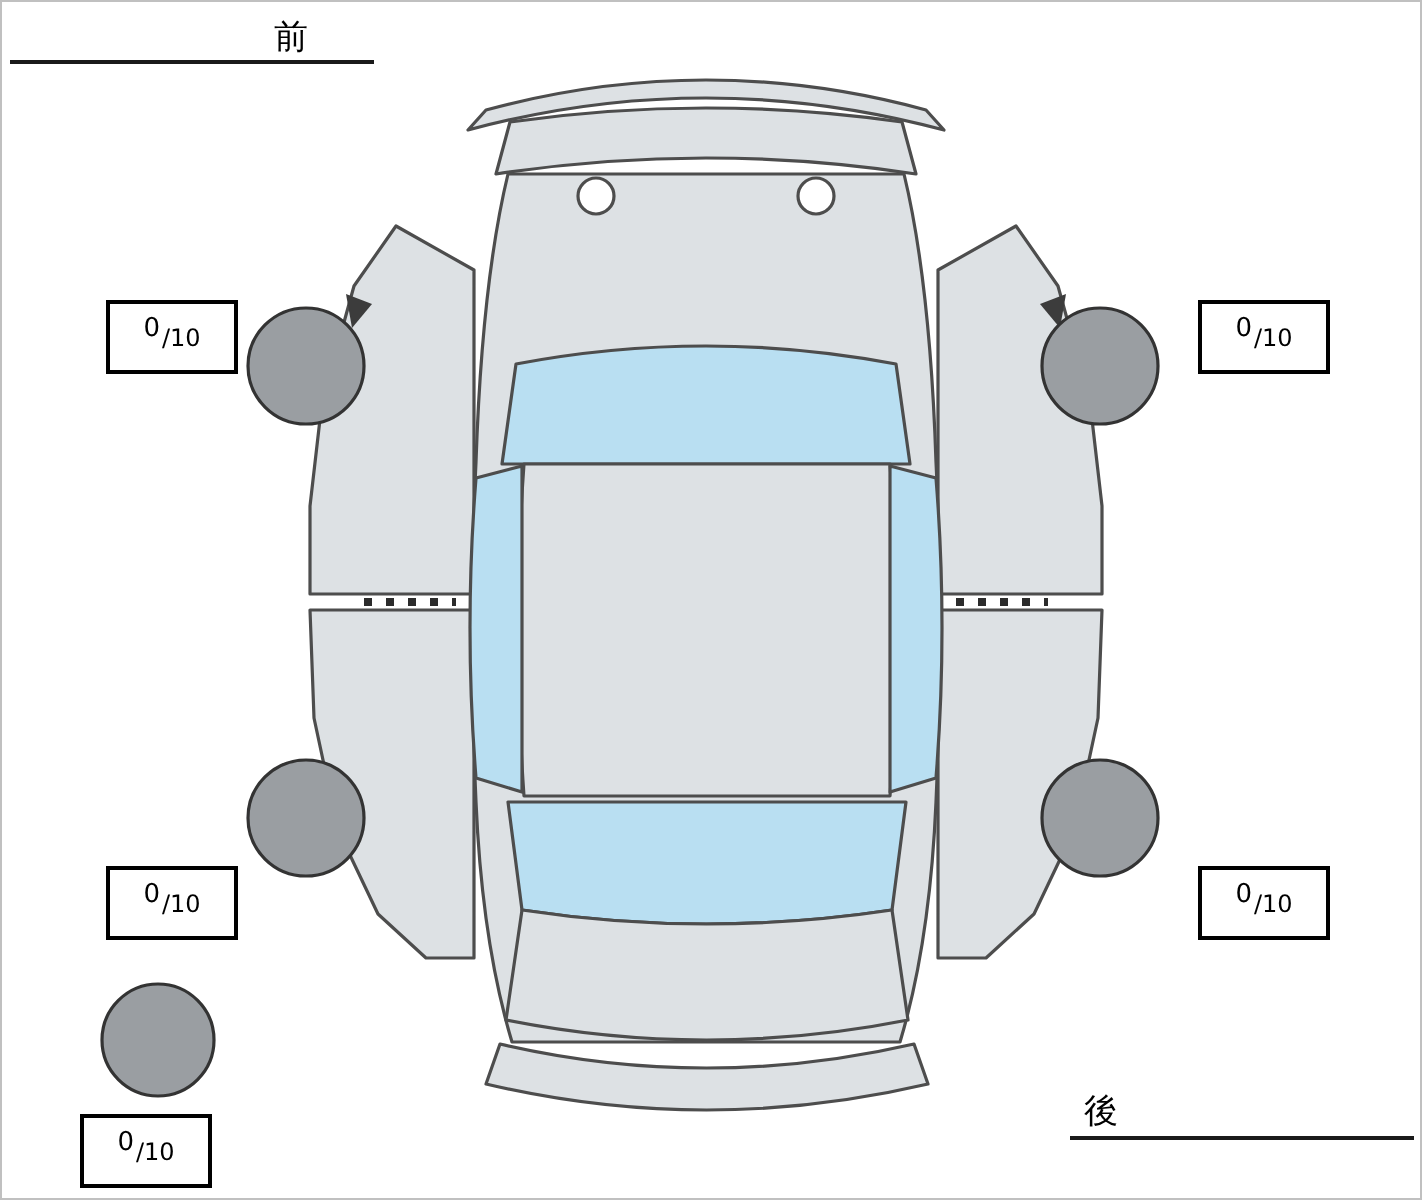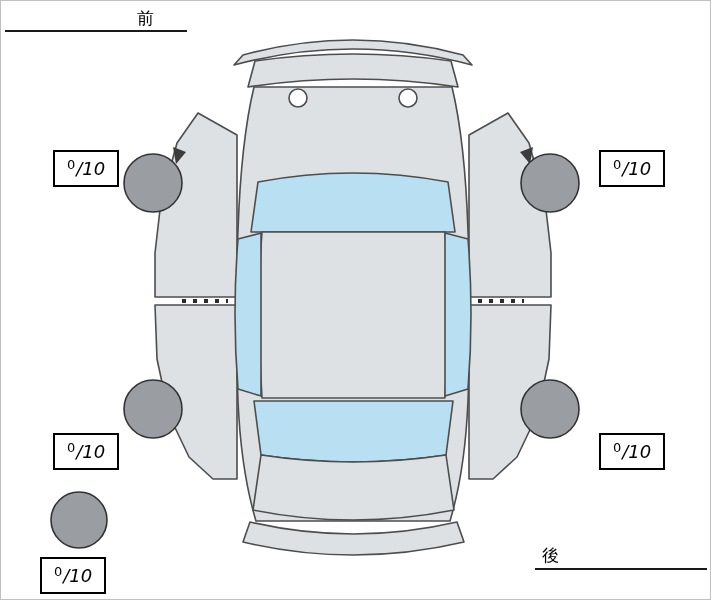--- a/index.html
+++ b/index.html
@@ -9,21 +9,21 @@
     font-family:"DejaVu Sans",sans-serif;overflow:hidden;color:#000;
   }
   .stage svg{position:absolute;left:0;top:0;}
   .jp-label{position:absolute;font-size:17px;letter-spacing:1px;}
   .rule{position:absolute;border-top:2px solid #1a1a1a;height:0;}
   .score-box{
     position:absolute;width:62px;height:33px;background:#fff;border:2px solid #000;
     display:flex;align-items:center;justify-content:center;
   }
   .score-val{font-size:13px;transform:translateY(-4px);margin-right:1px;}
-  .score-max{font-size:18px;font-style:italic;}
+  .score-max{font-size:12px;}
   .part{fill:var(--body-color,#dde1e4);stroke:var(--outline-color,#4d4d4d);stroke-width:1.6;stroke-linejoin:round;}
   .glass{fill:var(--glass-color,#b9dff2);stroke:var(--outline-color,#4d4d4d);stroke-width:1.6;stroke-linejoin:round;}
   .tire{fill:var(--tire-color,#9a9ea2);stroke:#333;stroke-width:1.6;}
   .whitecirc{fill:#fff;stroke:var(--outline-color,#4d4d4d);stroke-width:1.6;}
   .dotline{stroke:#2b2b2b;stroke-width:4;stroke-dasharray:4 7;fill:none;}
   .mark{fill:#3c3c3c;}
 </style>
 </head>
 <body>
 

